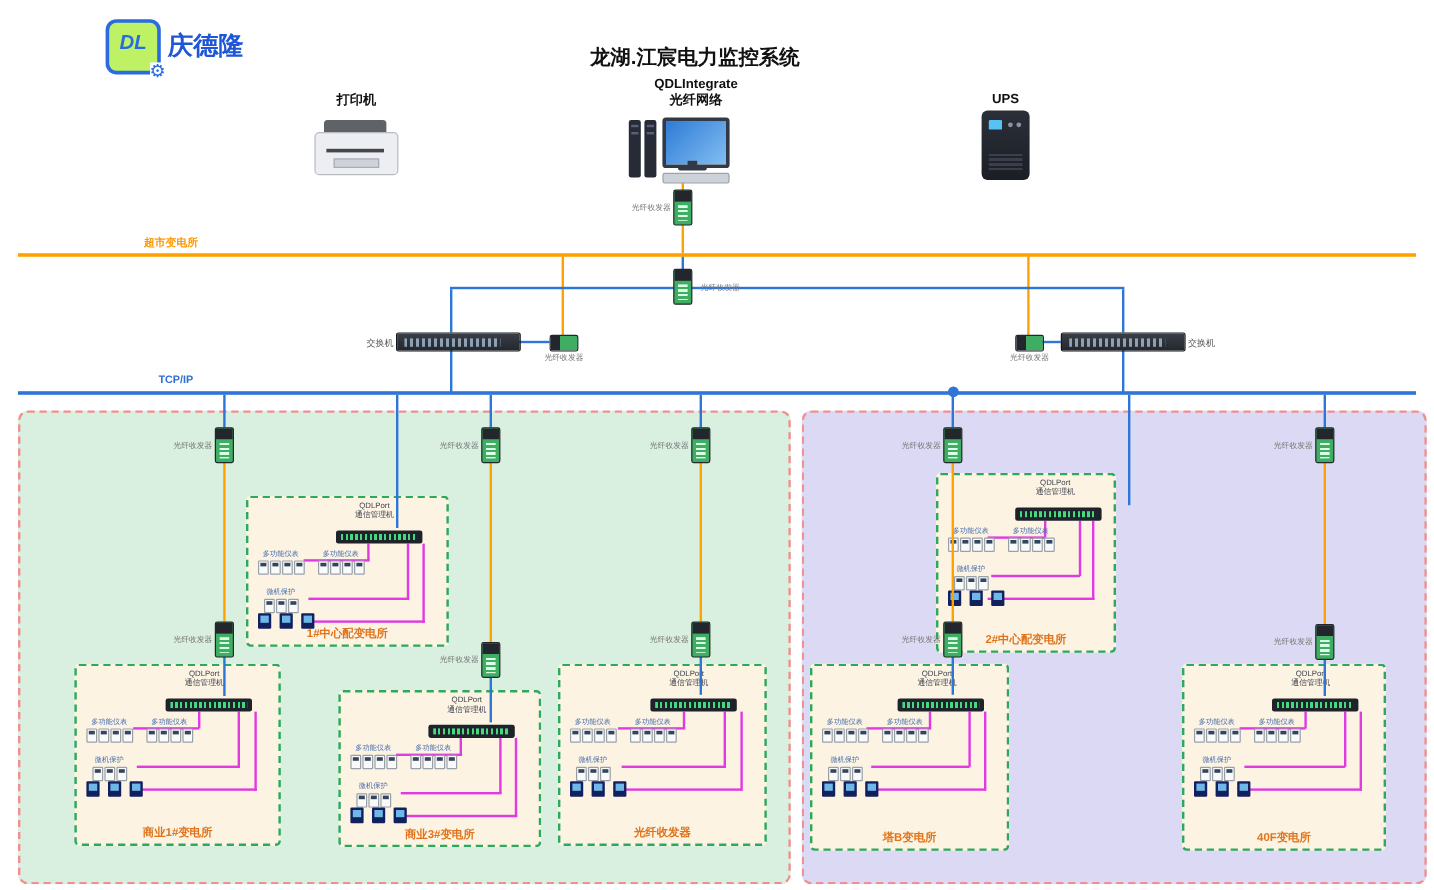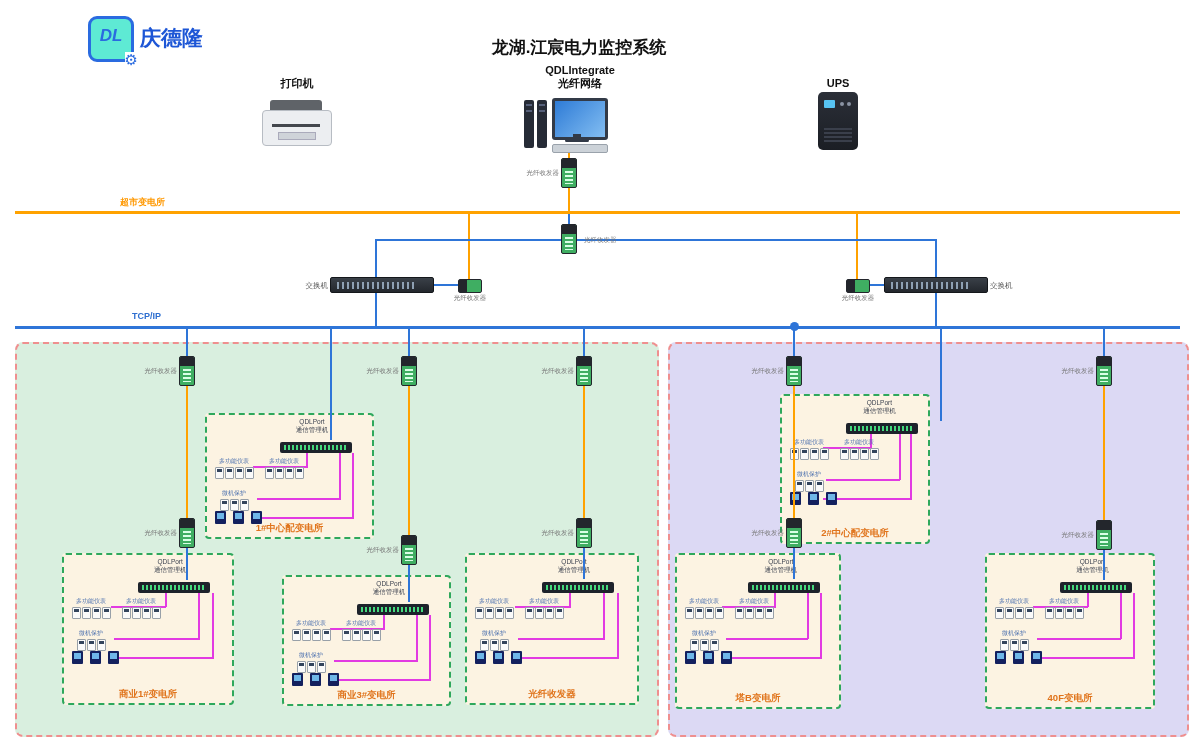--- a/index.html
+++ b/index.html
@@ -7,21 +7,21 @@
   #canvas{position:relative;width:1195px;height:742px;background:#fff;overflow:hidden;}
 
   .abs{position:absolute;}
   .line{position:absolute;z-index:3;}
   .l-orange{background:#FFA200;}
   .l-blue{background:#2E75D8;}
   .l-magenta{background:#E23AE2;z-index:2;}
   .dot{position:absolute;width:9px;height:9px;border-radius:50%;background:#2E75D8;z-index:4;}
 
   
-  .logo-icon{position:absolute;left:88px;top:16px;width:40px;height:40px;border:3px solid #2A6BE0;border-radius:9px;background:#5eead4;z-index:5;}
+  .logo-icon{position:absolute;left:88px;top:16px;width:40px;height:40px;border:3px solid #2A6BE0;border-radius:9px;background:#bef264;z-index:5;}
   .logo-dl{position:absolute;left:0;right:0;top:7px;text-align:center;font-weight:bold;font-style:italic;font-size:17px;color:#2A6BE0;}
   .logo-gear{position:absolute;right:-7px;bottom:-8px;font-size:15px;color:#2A6BE0;background:#fff;line-height:1;}
   .logo-text{position:absolute;left:140px;top:24px;font-size:21px;font-weight:bold;color:#1D56D6;z-index:5;}
   .main-title{position:absolute;left:448px;top:36px;width:262px;text-align:center;font-size:17px;font-weight:bold;color:#111;z-index:5;}
 
   
   .dev-label{position:absolute;font-size:11px;font-weight:bold;color:#111;text-align:center;z-index:5;}
   .net-label{position:absolute;font-size:9px;font-weight:bold;z-index:5;}
   .tx-label{position:absolute;font-size:6.5px;color:#777;width:56px;z-index:5;white-space:nowrap;}
   .sw-label{position:absolute;font-size:7.5px;color:#555;z-index:5;}

